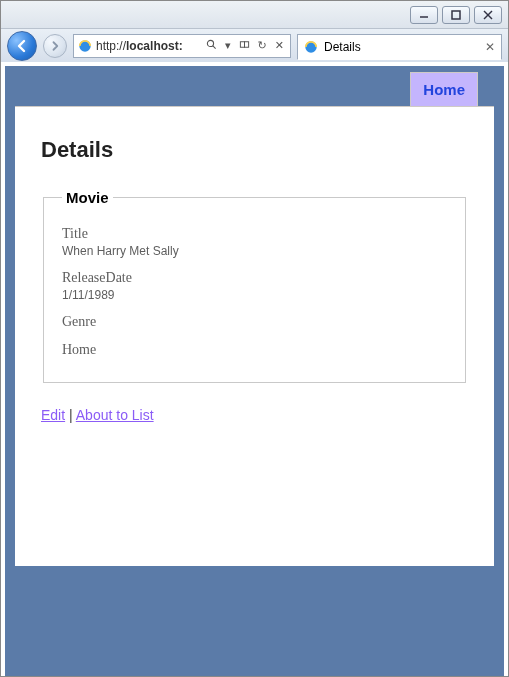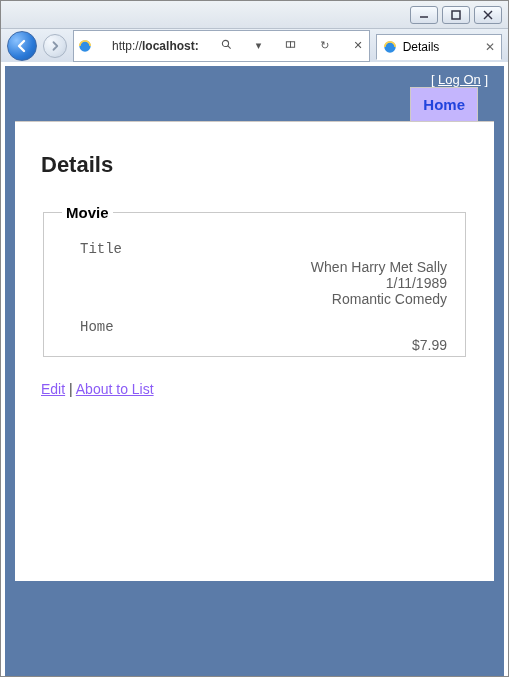--- a/index.html
+++ b/index.html
@@ -61,29 +61,29 @@
   }
   .navfwd {
     width: 24px;
     height: 24px;
     background: radial-gradient(circle at 30% 30%, #f4f8fd 0%, #dbe4ef 60%, #c3cedd 100%);
     color: #8a98ab;
     border-color: #aab6c6;
   }
   .addrbox {
     flex: 0 0 218px;
-    height: 32px;
+    height: 24px;
     background: #fff;
     border: 1px solid #9caabd;
     display: flex;
     align-items: center;
     padding: 0 4px;
     font-size: 12px;
     color: #333;
-    gap: 20px;
+    gap: 4px;
   }
   .addrbox .ie-icon {
     width: 14px;
     height: 14px;
     flex: none;
   }
   .addrbox .url { flex: 1; overflow: hidden; white-space: nowrap; }
   .addrbox .url b { font-weight: 700; }
   .addrbox .ctl {
     font-size: 11px;
@@ -164,39 +164,38 @@
   }
   h2.pagetitle {
     margin: 0 0 26px 0;
     font-size: 22px;
     font-weight: 700;
     color: #222;
     font-family: "Trebuchet MS", "Segoe UI", sans-serif;
   }
   fieldset {
     border: 1px solid #c9c9c9;
-    padding: 8px 18px 3px 18px;
+    padding: 8px 18px 22px 18px;
   }
   legend {
     padding: 0 4px;
     font-weight: 700;
     font-size: 15px;
     font-family: "Trebuchet MS", sans-serif;
   }
   .field-label {
-    margin: 12px 0 2px 18px;
+    margin: 12px 0 2px 0;
     color: #5e5e5e;
     font-size: 14px;
-    font-family: Liberation Mono, monospace;
+    font-family: Liberation Serif, serif;
   }
   .field-value {
     color: #5e5e5e;
-    font-size: 14px;
+    font-size: 12px;
     font-family: "Trebuchet MS", sans-serif;
-    text-align: right;
   }
   .actions {
     margin-top: 24px;
     font-size: 14px;
     font-family: "Trebuchet MS", sans-serif;
     color: #444;
   }
   .actions a {
     color: #8b5cf6;
     text-decoration: underline;
@@ -270,43 +269,40 @@
       <path d="M2 8 a6 6 0 0 1 12 0" fill="none" stroke="#ffd34e" stroke-width="2"></path>
     </svg>
     <span>Details</span>
     <span class="close">✕</span>
   </div>
 </div>
 
 <div class="viewport">
   <div class="page">
     <div class="hdr">
-      <div class="logon">
-        <span>[ </span><a href="#">Log On</a><span> ]</span>
-      </div>
       <div class="tabs">
         <div class="navtab">Home</div>
       </div>
     </div>
 
     <div class="mainpanel">
       <h2 class="pagetitle">Details</h2>
 
       <fieldset>
         <legend>Movie</legend>
 
         <div class="field-label">Title</div>
         <div class="field-value">When Harry Met Sally</div>
 
+        <div class="field-label">ReleaseDate</div>
         <div class="field-value">1/11/1989</div>
 
-        <div class="field-value">Romantic Comedy</div>
+        <div class="field-label">Genre</div>
 
         <div class="field-label">Home</div>
-        <div class="field-value">$7.99</div>
       </fieldset>
 
       <div class="actions">
         <a href="#">Edit</a><span> | </span><a href="#">About to List</a>
       </div>
     </div>
   </div>
 </div>
 
 </body></html>

